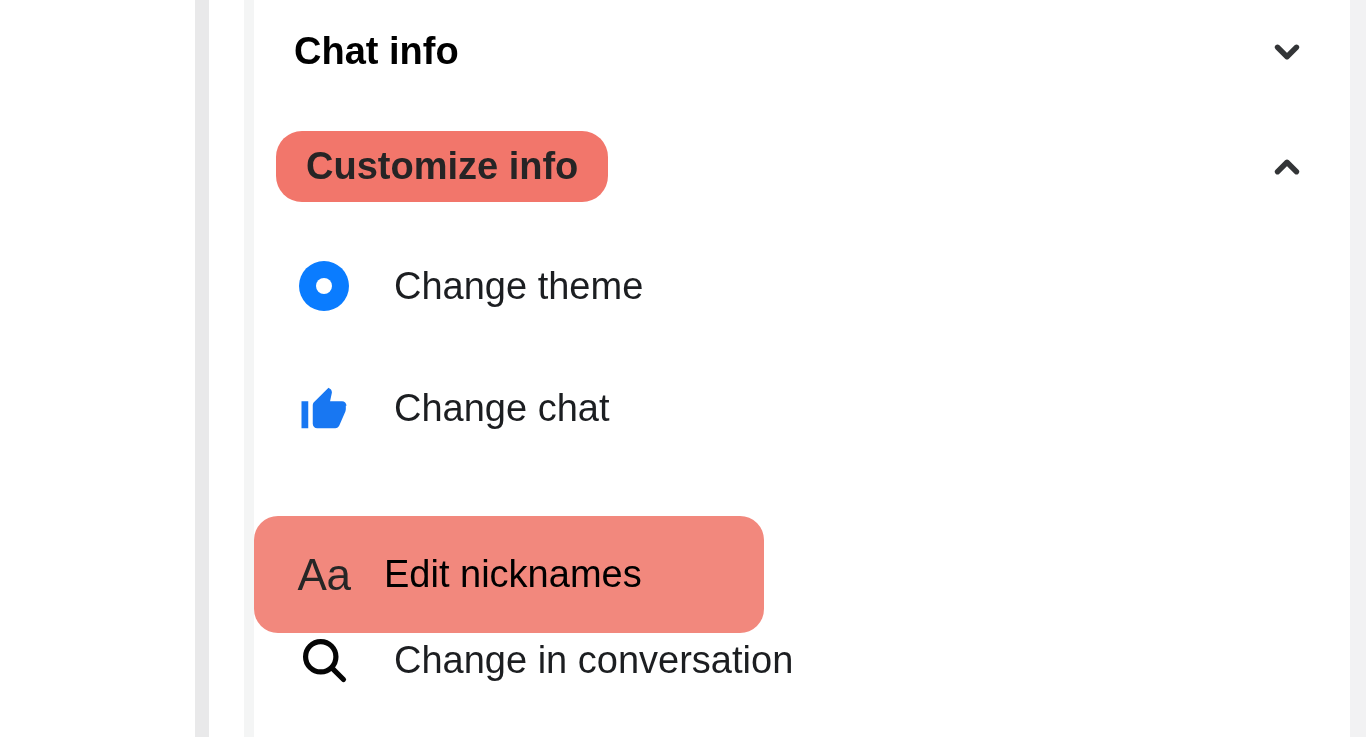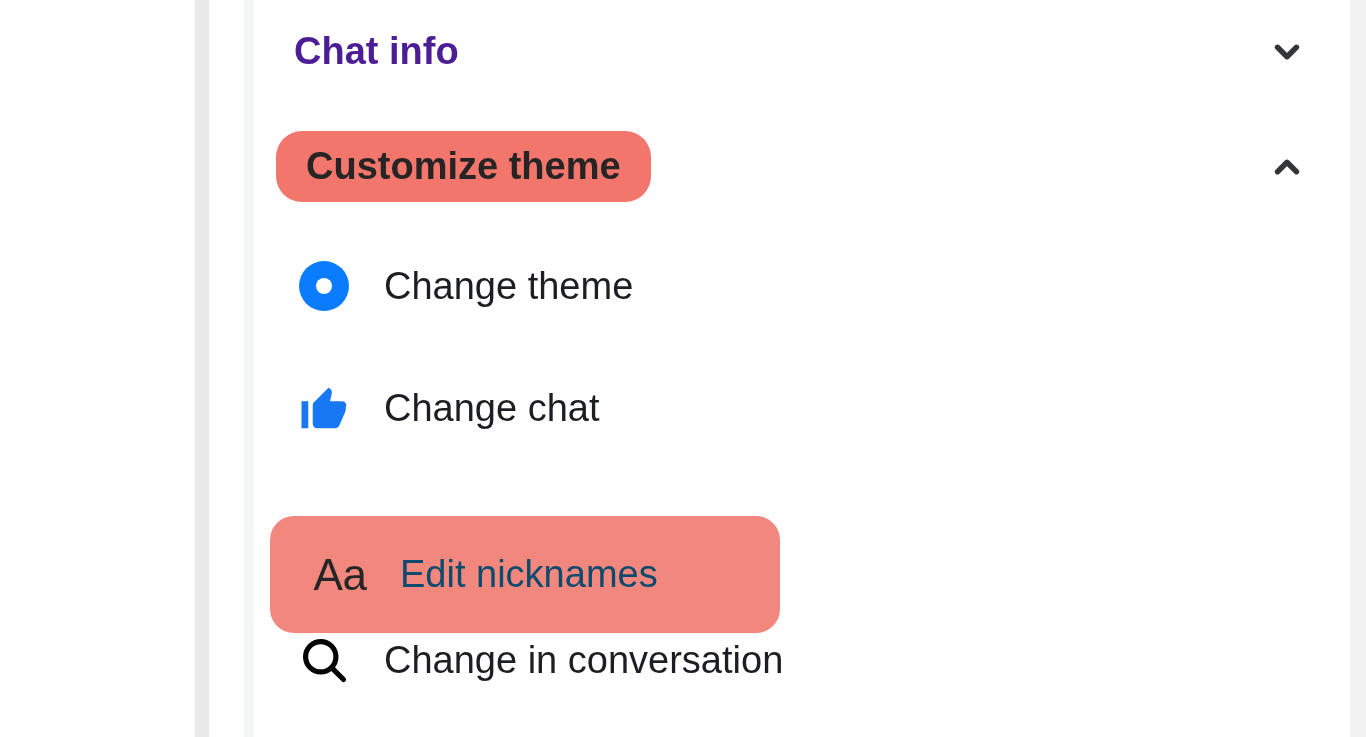--- a/index.html
+++ b/index.html
@@ -77,21 +77,21 @@
     .section-header {
       display: flex;
       align-items: center;
       justify-content: space-between;
       padding: 20px 60px 20px 40px;
       cursor: pointer;
     }
     .section-title {
       font-size: 38px;
       font-weight: 600;
-      color: #4c1d95;
+      color: #000000;
     }
     .chevron {
       width: 38px;
       height: 38px;
       display: flex;
       align-items: center;
       justify-content: center;
     }
     .chevron svg {
       display: block;
@@ -102,52 +102,52 @@
       background: #f2766b;
       border-radius: 26px;
       padding: 14px 30px;
     }
     .highlight-pill .section-title { color: #262425; }
 
     .menu-item {
       display: flex;
       align-items: center;
       padding: 16px 40px;
-      gap: 30px;
+      gap: 40px;
       cursor: pointer;
       position: relative;
     }
     .menu-item-label {
       font-size: 38px;
       font-weight: 500;
       color: #1c1e21;
     }
     .icon-slot {
       width: 60px;
       height: 60px;
       display: flex;
       align-items: center;
       justify-content: center;
       flex-shrink: 0;
     }
 
     .highlight-row {
       position: absolute;
-      left: 270px;
+      left: 254px;
       top: 516px;
       width: 510px;
       height: 117px;
       background: #f2887d;
       border-radius: 24px;
       display: flex;
       align-items: center;
       padding-left: 40px;
       gap: 30px;
     }
-    .highlight-row .menu-item-label { color: #0c4a6e; }
+    .highlight-row .menu-item-label { color: #000000; }
     .highlight-row .aa-text { color: #262626; }
 
     .aa-text {
       font-size: 44px;
       font-weight: 500;
       color: #050505;
       letter-spacing: -0.5px;
     }
 
     
@@ -186,21 +186,21 @@
         <svg width="42" height="42" viewBox="0 0 24 24" fill="none" stroke="#333537" stroke-width="3.4" stroke-linecap="round" stroke-linejoin="round">
             <polyline points="6 9 12 15 18 9"></polyline>
           </svg>
       </span>
     </div>
 
     <div class="spacer-30"></div>
 
     <div class="section-header" style="padding-top:8px;padding-bottom:8px;padding-left:22px;">
       <span class="highlight-pill">
-        <span class="section-title">Customize theme</span>
+        <span class="section-title">Customize info</span>
       </span>
       <span class="chevron">
         <svg width="42" height="42" viewBox="0 0 24 24" fill="none" stroke="#333537" stroke-width="3.4" stroke-linecap="round" stroke-linejoin="round">
             <polyline points="6 15 12 9 18 15"></polyline>
           </svg>
       </span>
     </div>
 
     <div class="spacer-30"></div>
 

